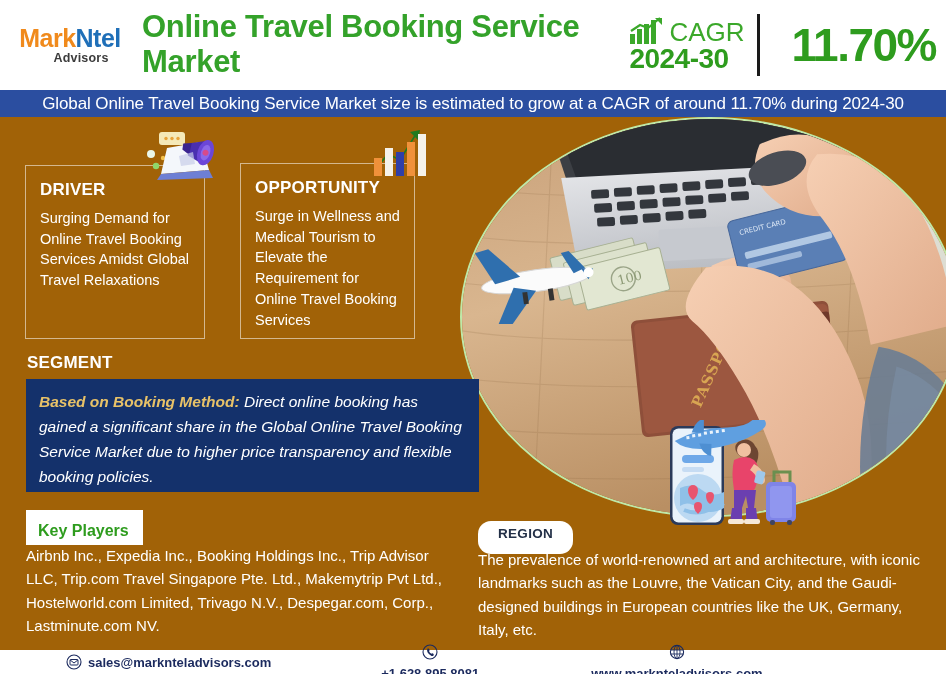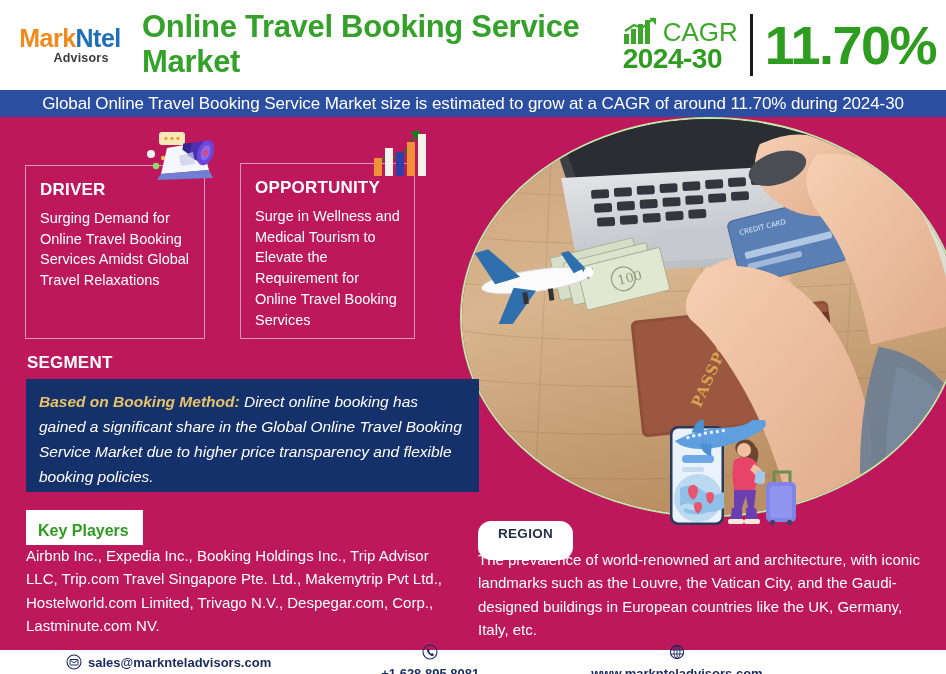--- a/index.html
+++ b/index.html
@@ -5,21 +5,21 @@
   * { box-sizing: border-box; margin: 0; padding: 0; }
   html, body {
     width: 946px; height: 674px;
     font-family: "Liberation Sans", sans-serif;
     background: #ffffff;
     overflow: hidden;
   }
   #page {
     position: relative;
     width: 946px; height: 674px;
-    background: #be185d;
+    background: #a16207;
     overflow: hidden;
   }
 
   
   .header {
     position: absolute; left: 0; top: 0;
     width: 946px; height: 90px;
     background: #ffffff;
     display: flex; align-items: center;
   }
@@ -53,22 +53,22 @@
   .cagr-label {
     color: #3ba82a; font-size: 26px; font-weight: 500; letter-spacing: 0px;
   }
   .cagr-years {
     color: #2e9c1e; font-size: 28px; font-weight: 800; letter-spacing: -0.5px;
   }
   .cagr-divider {
     width: 3px; height: 62px; background: #1a1a1a;
   }
   .cagr-value {
-    color: #2e9c1e; font-size: 54px; font-weight: 800;
-    letter-spacing: -1.5px; padding-left: 12px;
+    color: #2e9c1e; font-size: 46px; font-weight: 800;
+    letter-spacing: -1.5px; padding-left: 12px; margin-left: 20px;
   }
   .chart-icon { display: block; }
 
   
   .banner {
     position: absolute; left: 0; top: 90px;
     width: 946px; height: 27px;
     background: #2b4ea0;
     color: #ffffff;
     font-size: 17px;
@@ -147,21 +147,21 @@
     width: 434px;
     color: #ffffff; font-size: 15px; line-height: 1.55;
     z-index: 3;
   }
 
   
   .region-pill {
     position: absolute; left: 478px; top: 521px;
     background: #ffffff; color: #233047;
     font-size: 13.5px; font-weight: bold; letter-spacing: 0.3px;
-    padding: 5px 20px 19px 20px;
+    padding: 5px 20px 13px 20px;
     border-radius: 13px;
     z-index: 5;
   }
   .region-text {
     position: absolute; left: 478px; top: 548px;
     width: 444px;
     color: #ffffff; font-size: 15px; line-height: 1.55;
     z-index: 5;
   }
 

